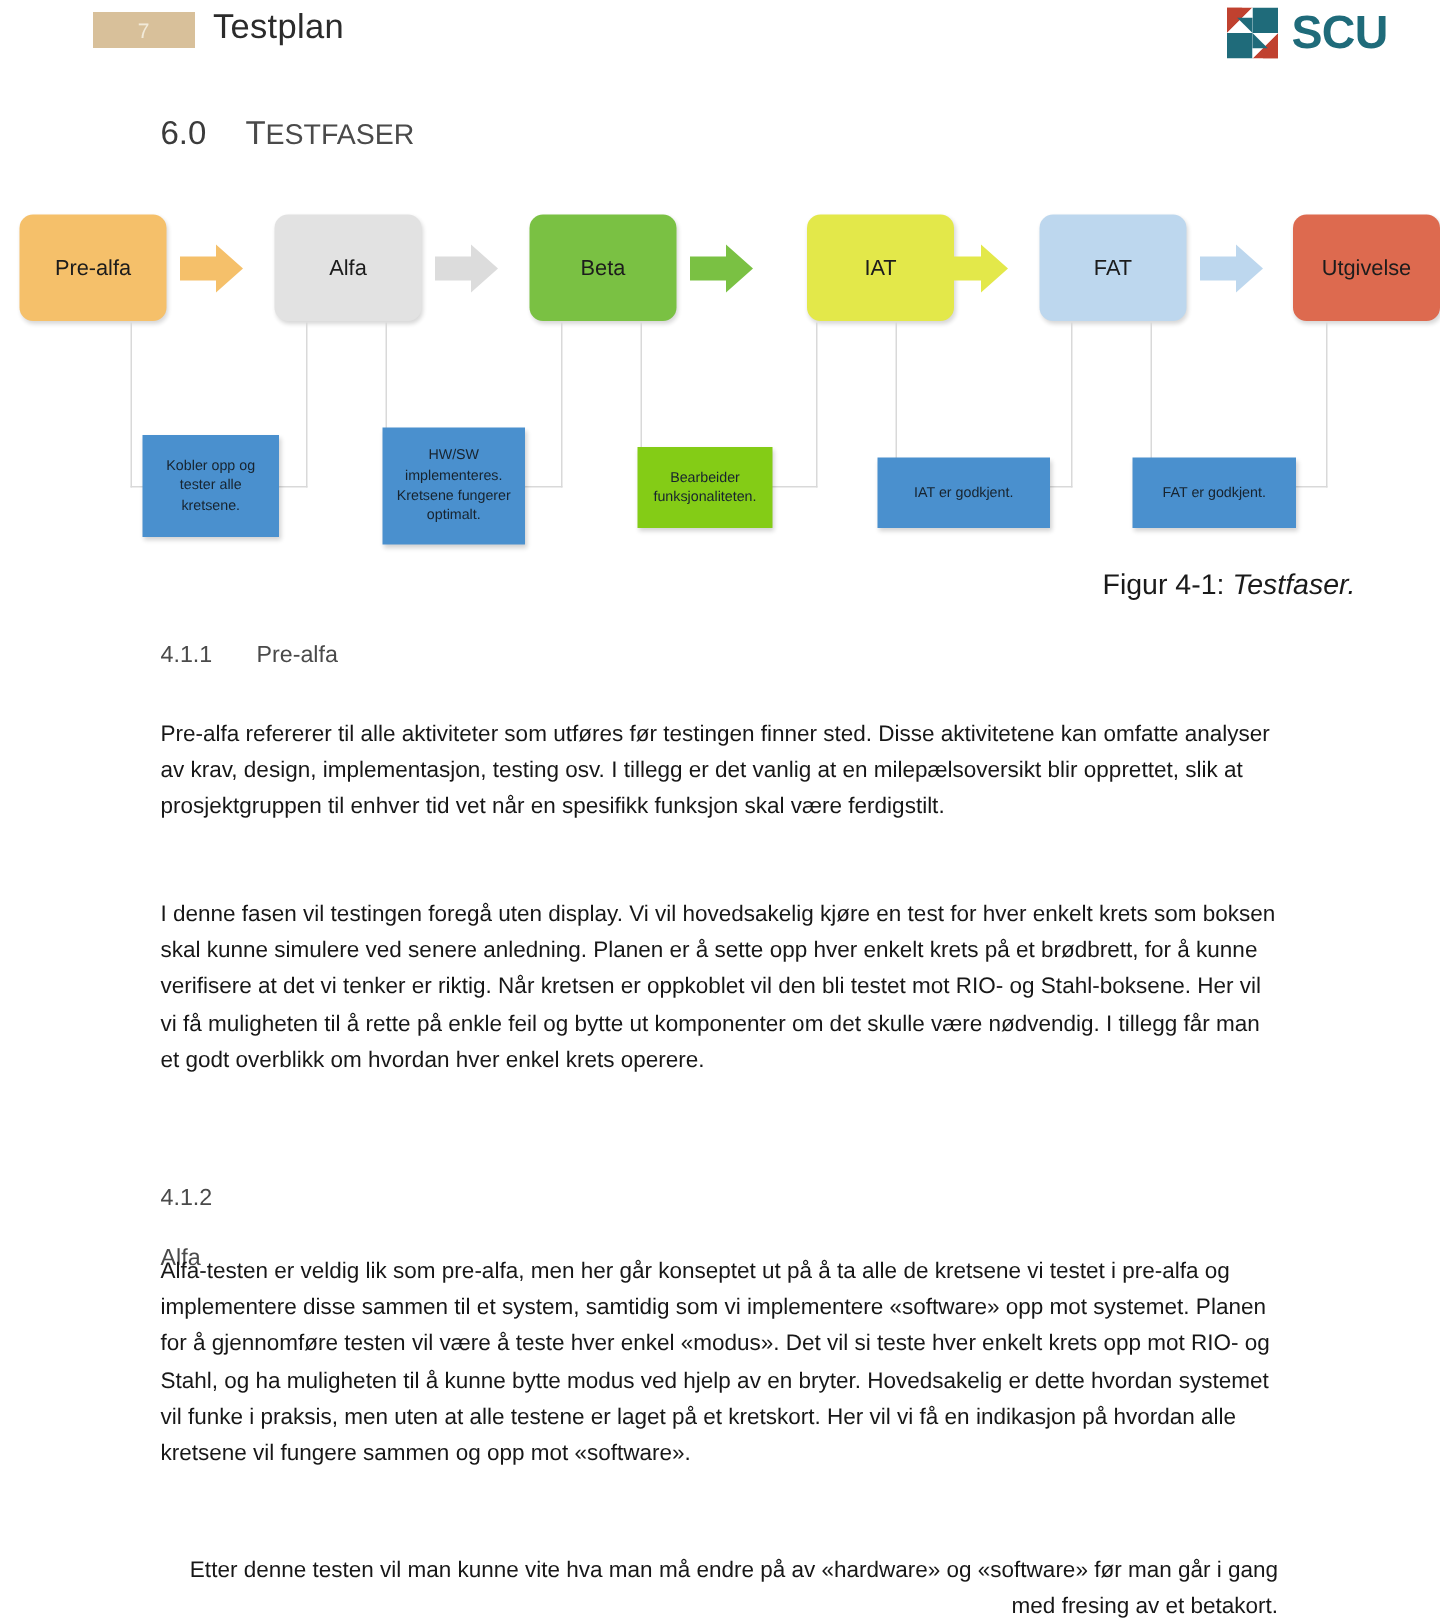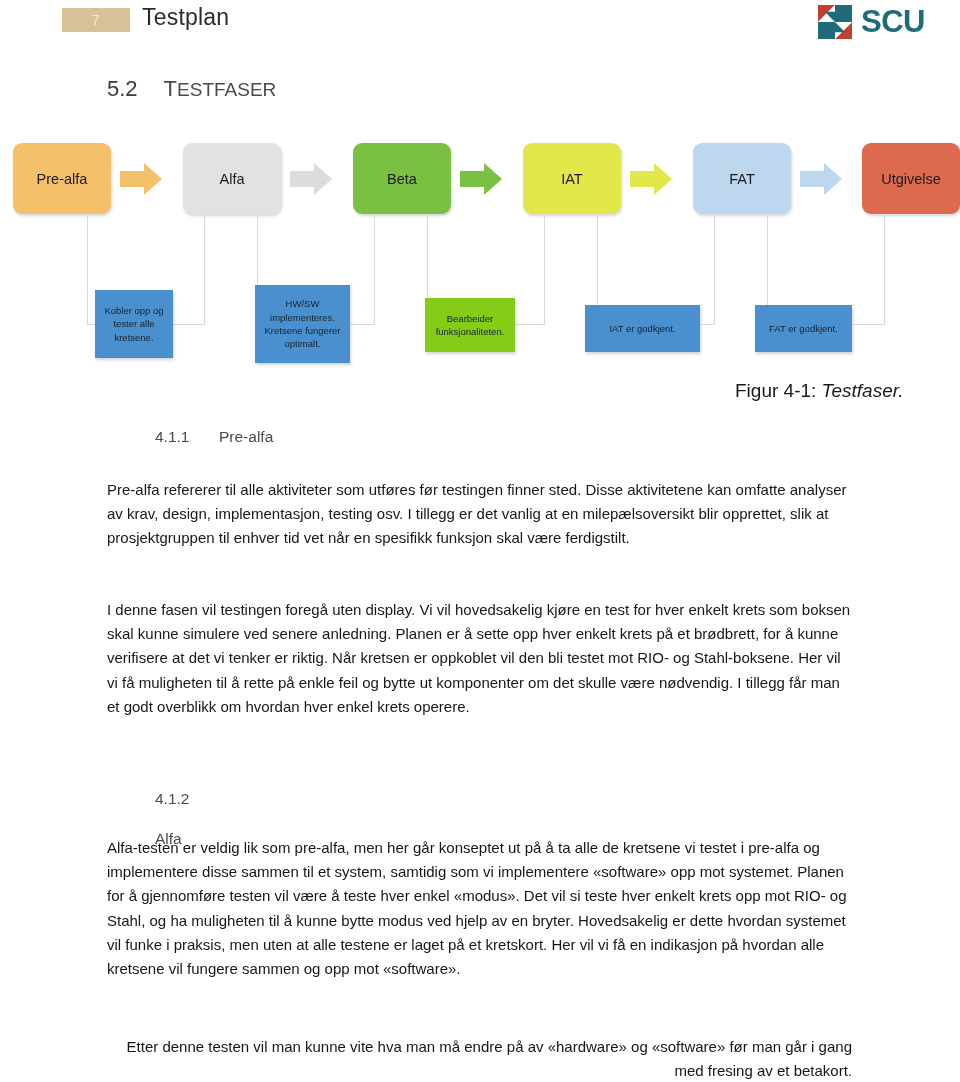--- a/index.html
+++ b/index.html
@@ -107,21 +107,21 @@
     left: 735px; top: 380px;
     font-size: 19px; color: #1a1a1a;
   }
   .fig-caption i { font-style: italic; }
 
   .h3-row {
     position: absolute;
     display: flex; align-items: baseline; gap: 22px;
     color: #4a4a4a; font-size: 15.5px;
   }
-  .h3-num { min-width: 42px; margin-left: 48px; }
+  .h3-num { min-width: 42px; }
 
   .para {
     position: absolute;
     left: 107px;
     width: 745px;
     font-size: 15px;
     line-height: 24.2px;
     color: #171717;
     text-align: left;
   }
@@ -144,36 +144,36 @@
       <polygon points="8,8 20,8 20,20" fill="#1f6b7a"></polygon>
       <polygon points="20,20 20,32 32,32" fill="#1f6b7a"></polygon>
       <polygon points="0,0 12,0 0,12" fill="#c0412f"></polygon>
       <polygon points="40,40 28,40 40,28" fill="#c0412f"></polygon>
     </svg>
     <span class="logo-text">SCU</span>
   </div>
 </div>
 
 <div class="h2-row">
-  <span class="h2-num">5.2</span>
+  <span class="h2-num">6.0</span>
   <span class="h2-text"><span class="first">T</span><span>ESTFASER</span></span>
 </div>
 
 <div>
   <div id="flow-layer">
       <div class="phase" style="left: 13px; background: rgb(245, 192, 106);">
         <span>Pre-alfa</span>
       </div>
       <div class="phase" style="left: 183px; background: rgb(226, 226, 226);">
         <span>Alfa</span>
       </div>
       <div class="phase" style="left: 353px; background: rgb(122, 193, 67);">
         <span>Beta</span>
       </div>
-      <div class="phase" style="left: 523px; background: rgb(227, 232, 74);">
+      <div class="phase" style="left: 538px; background: rgb(227, 232, 74);">
         <span>IAT</span>
       </div>
       <div class="phase" style="left: 693px; background: rgb(189, 215, 238);">
         <span>FAT</span>
       </div>
       <div class="phase" style="left: 862px; background: rgb(221, 106, 79);">
         <span>Utgivelse</span>
       </div>
       <svg class="arrow" viewBox="0 0 42 34" style="position: absolute; left: 120px; top: 162px;">
         <polygon points="0,9 24,9 24,1 42,17 24,33 24,25 0,25" fill="#f5c06a"></polygon>
@@ -188,33 +188,33 @@
         <polygon points="0,9 24,9 24,1 42,17 24,33 24,25 0,25" fill="#e3e84a"></polygon>
       </svg>
       <svg class="arrow" viewBox="0 0 42 34" style="position: absolute; left: 800px; top: 162px;">
         <polygon points="0,9 24,9 24,1 42,17 24,33 24,25 0,25" fill="#bdd7ee"></polygon>
       </svg>
       <div class="connector" style="left: 87px; top: 215px; width: 118px; height: 110px;"></div>
       <div class="connector" style="left: 257px; top: 215px; width: 118px; height: 110px;"></div>
       <div class="connector" style="left: 427px; top: 215px; width: 118px; height: 110px;"></div>
       <div class="connector" style="left: 597px; top: 215px; width: 118px; height: 110px;"></div>
       <div class="connector" style="left: 767px; top: 215px; width: 118px; height: 110px;"></div>
-      <div class="callout" style="left: 95px; top: 290px; width: 78px; height: 68px; background: rgb(74, 144, 206);">
+      <div class="callout" style="left: 95px; top: 290px; width: 91px; height: 68px; background: rgb(74, 144, 206);">
         <span>Kobler opp og tester alle kretsene.</span>
       </div>
       <div class="callout" style="left: 255px; top: 285px; width: 95px; height: 78px; background: rgb(74, 144, 206);">
         <span>HW/SW implementeres. Kretsene fungerer optimalt.</span>
       </div>
       <div class="callout" style="left: 425px; top: 298px; width: 90px; height: 54px; background: #84cc16;">
         <span>Bearbeider funksjonaliteten.</span>
       </div>
       <div class="callout" style="left: 585px; top: 305px; width: 115px; height: 47px; background: rgb(74, 144, 206);">
         <span>IAT er godkjent.</span>
       </div>
-      <div class="callout" style="left: 755px; top: 305px; width: 97px; height: 47px; background: rgb(74, 144, 206);">
+      <div class="callout" style="left: 755px; top: 305px; width: 109px; height: 47px; background: rgb(74, 144, 206);">
         <span>FAT er godkjent.</span>
       </div>
     </div>
   <div class="fig-caption"><span>Figur 4-1: </span><i>Testfaser.</i></div>
 </div>
 
 <div id="body-layer">
     <div class="h3-row" style="left: 107px; top: 428px;">
       <span class="h3-num">4.1.1</span>
       <span>Pre-alfa</span>

